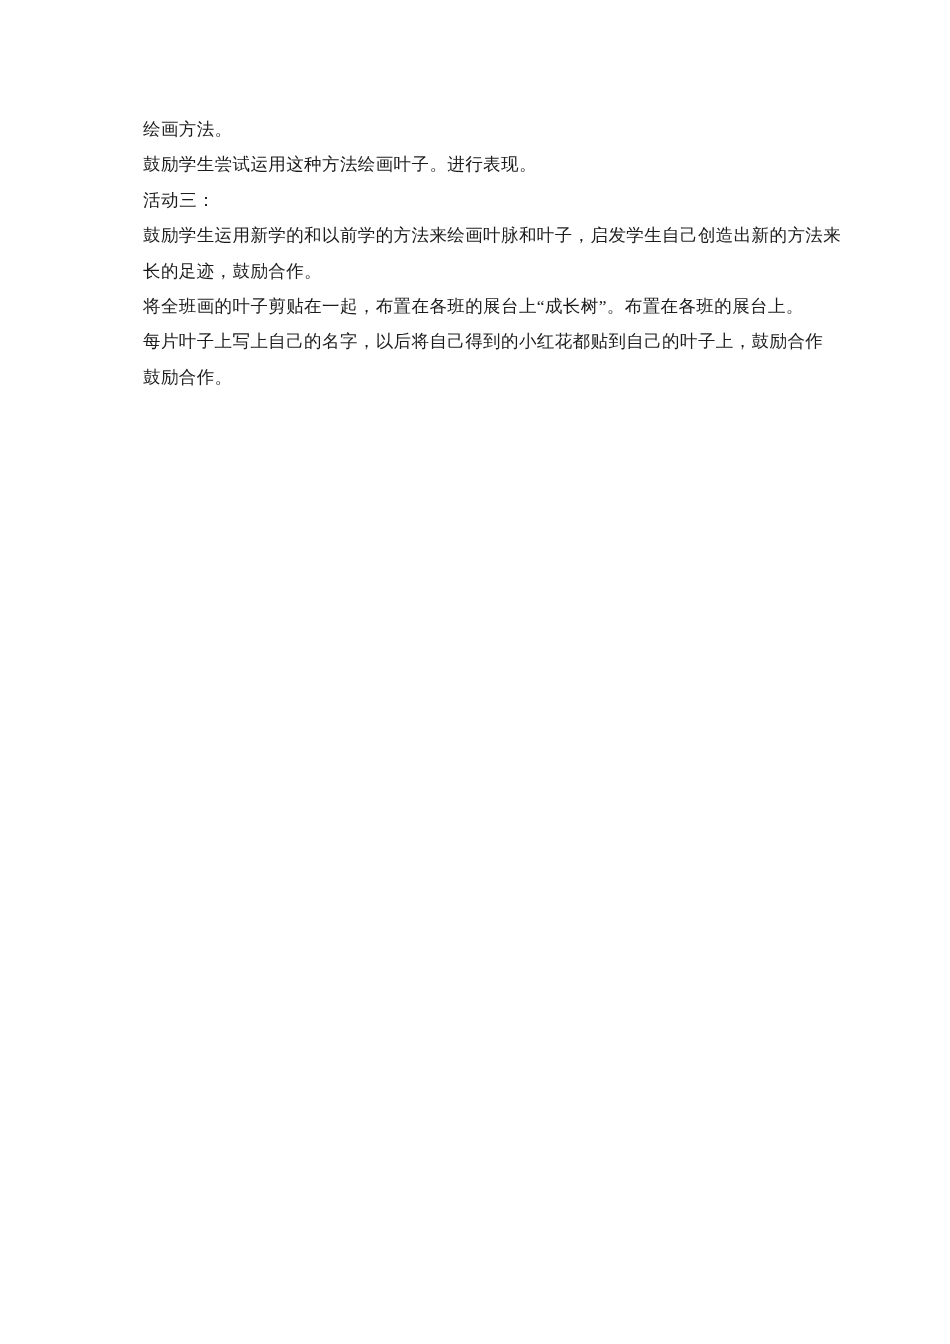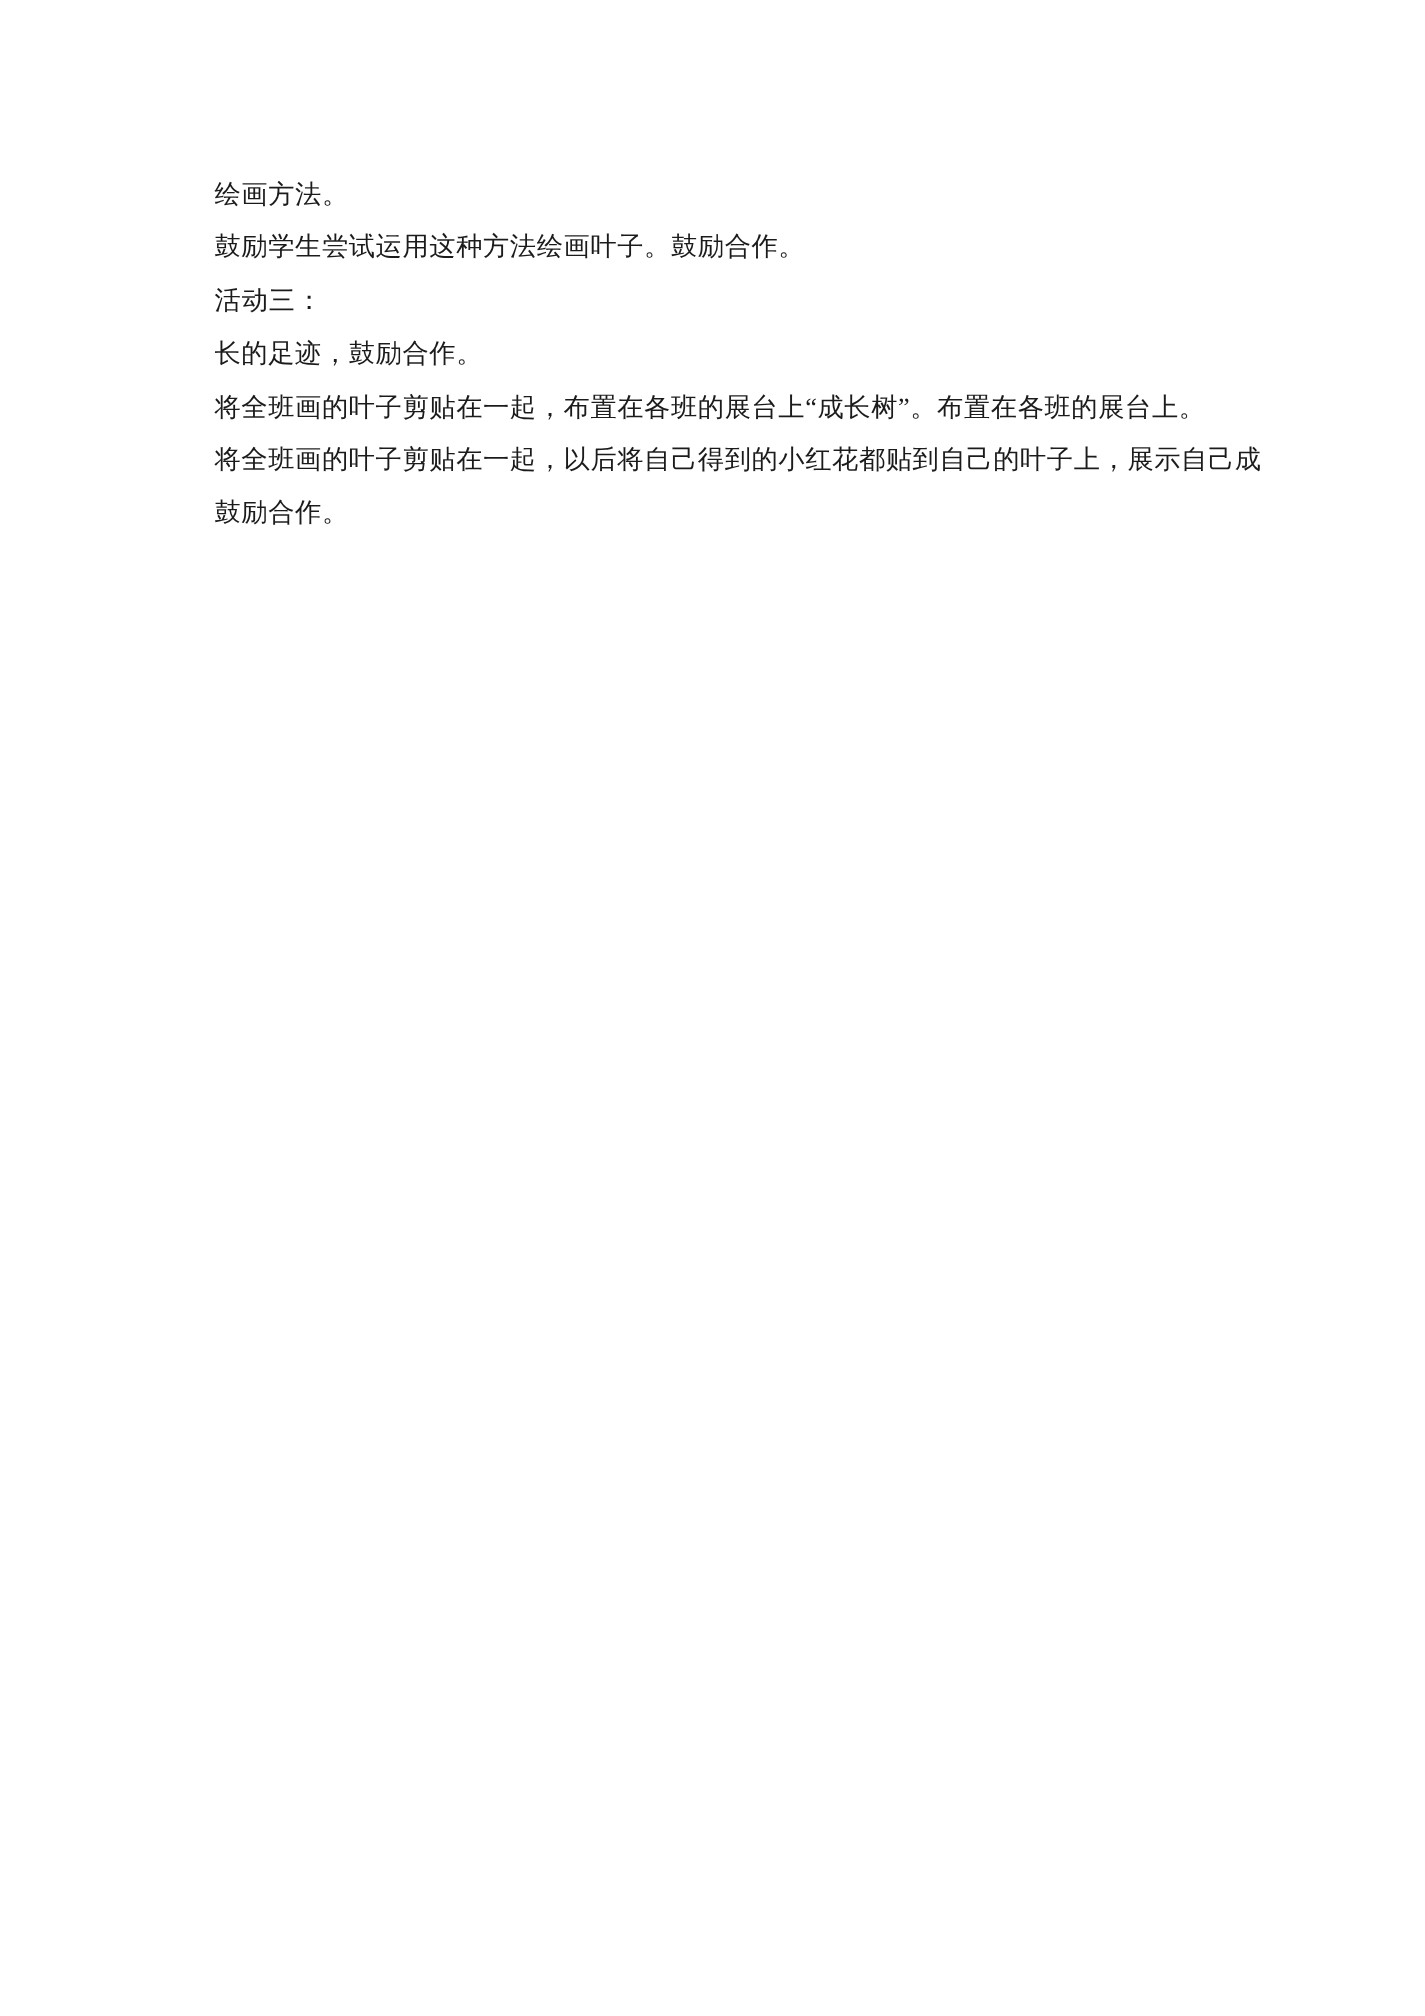--- a/index.html
+++ b/index.html
@@ -41,20 +41,21 @@
     font-weight: 400;
     letter-spacing: 0.6px;
   }
 </style>
 </head>
 <body>
 
 <div class="doc-page">
   <div class="text-block">
     <div class="doc-line">绘画方法。</div>
-    <div class="doc-line">鼓励学生尝试运用这种方法绘画叶子。鼓励合作。</div>
+    <div class="doc-line">鼓励学生尝试运用这种方法绘画叶子。进行表现。</div>
     <div class="doc-line heading">活动三：</div>
+    <div class="doc-line">鼓励学生运用新学的和以前学的方法来绘画叶脉和叶子，启发学生自己创造出新的方法来</div>
     <div class="doc-line">长的足迹，鼓励合作。</div>
     <div class="doc-line">将全班画的叶子剪贴在一起，布置在各班的展台上“成长树”。布置在各班的展台上。</div>
-    <div class="doc-line">将全班画的叶子剪贴在一起，以后将自己得到的小红花都贴到自己的叶子上，展示自己成</div>
+    <div class="doc-line">每片叶子上写上自己的名字，以后将自己得到的小红花都贴到自己的叶子上，鼓励合作</div>
     <div class="doc-line">鼓励合作。</div>
   </div>
 </div>
 
 </body></html>

